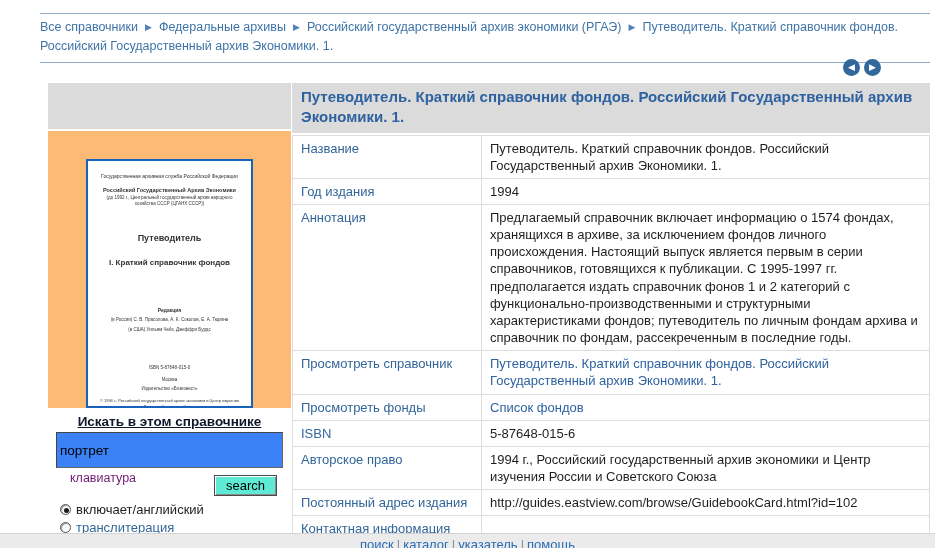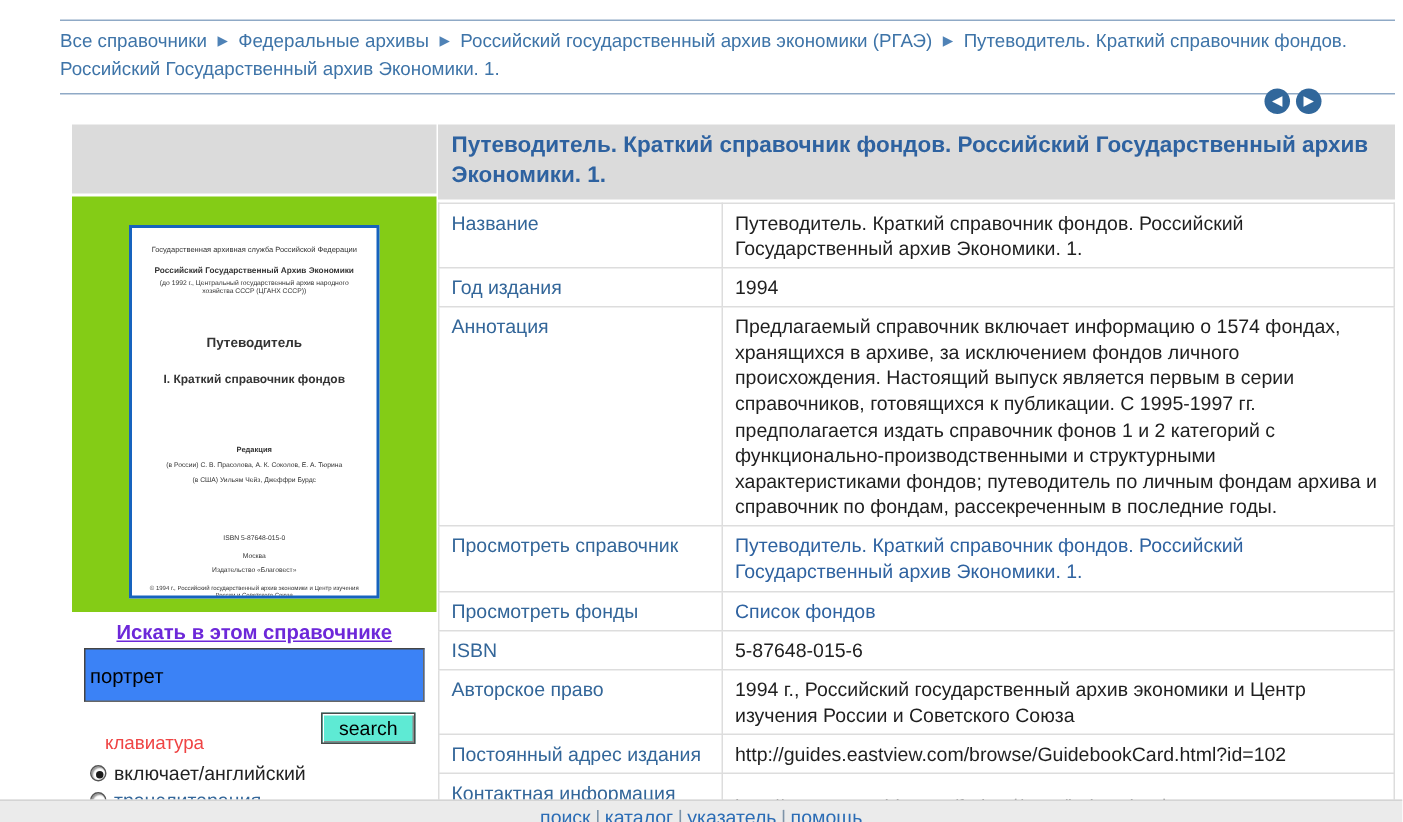--- a/index.html
+++ b/index.html
@@ -24,22 +24,22 @@
   .nav-circle {
     width:17px; height:17px; border-radius:50%; background:#31679B;
     color:#fff; font-size:9px; line-height:17px; text-align:center;
     cursor:pointer; user-select:none;
   }
 
   
   .left-panel { position:absolute; left:48px; top:83px; width:243px; }
   .left-head { height:46px; background:#DBDBDB; }
   .cover-box {
-    margin-top:2px; height:277px; background:#84cc16;
-    display:flex; justify-content:center; align-items:center; padding-top:9px;
+    margin-top:2px; height:277px; background:#fdba74;
+    display:flex; justify-content:center; align-items:flex-end; padding-top:9px;
   }
   .cover {
     width:167px; height:249px; background:#fff; border:2px solid #1663BE;
     display:flex; flex-direction:column; align-items:center; text-align:center;
     padding:10px 8px 6px; color:#333; overflow:hidden;
   }
   .cv-agency   { font-size:5px; margin-top:2px; }
   .cv-archive  { font-size:5.5px; font-weight:bold; margin-top:8px; }
   .cv-note     { font-size:4.5px; margin-top:2px; line-height:1.3; }
   .cv-title    { font-size:9px; font-weight:bold; margin-top:26px; }
@@ -47,29 +47,29 @@
   .cv-ed-head  { font-size:5px; font-weight:bold; margin-top:40px; }
   .cv-ed       { font-size:4.5px; margin-top:4px; line-height:1.4; }
   .cv-isbn     { font-size:4.5px; margin-top:32px; }
   .cv-city     { font-size:4.5px; margin-top:7px; }
   .cv-pub      { font-size:4.5px; margin-top:4px; }
   .cv-copy     { font-size:4px; margin-top:7px; line-height:1.4; }
 
   
   .search-area { padding:6px 8px 0; }
   .search-head {
-    text-align:center; font-size:13.5px; font-weight:bold; color:#6d28d9;
+    text-align:center; font-size:13.5px; font-weight:bold; color:#0f172a;
     text-decoration:underline; margin-bottom:3px; cursor:pointer;
   }
   .search-input {
     width:100%; height:36px; border:1px solid #666; border-top-color:#444; border-left-color:#444;
     font-family:"Liberation Sans",sans-serif; font-size:13.5px; padding:1px 3px; background:#3b82f6;
   }
   .search-mid { display:flex; justify-content:space-between; align-items:flex-start; padding:2px 6px 0 14px; }
-  .kbd-link { color:#ef4444; font-size:12.5px; text-decoration:none; cursor:pointer; margin-top:18px; }
+  .kbd-link { color:#701a75; font-size:12.5px; text-decoration:none; cursor:pointer; margin-top:1px; }
   .search-btn {
     margin-top:5px; background:#5eead4; border:1px solid #4a4a4a;
     box-shadow: inset 1px 1px 0 #ffffff, inset -1px -1px 0 #8a8a8a;
     font-family:"Liberation Sans",sans-serif; font-size:13px; padding:2px 11px; cursor:pointer;
   }
   .radio-row { display:flex; align-items:center; gap:5px; margin-top:6px; padding-left:4px; }
   .radio-row + .radio-row { margin-top:3px; }
   .radio {
     width:11px; height:11px; border-radius:50%; background:#fff;
     border:1px solid #555; box-shadow: inset 1px 1px 1px #999; position:relative; flex:0 0 auto; cursor:pointer;

